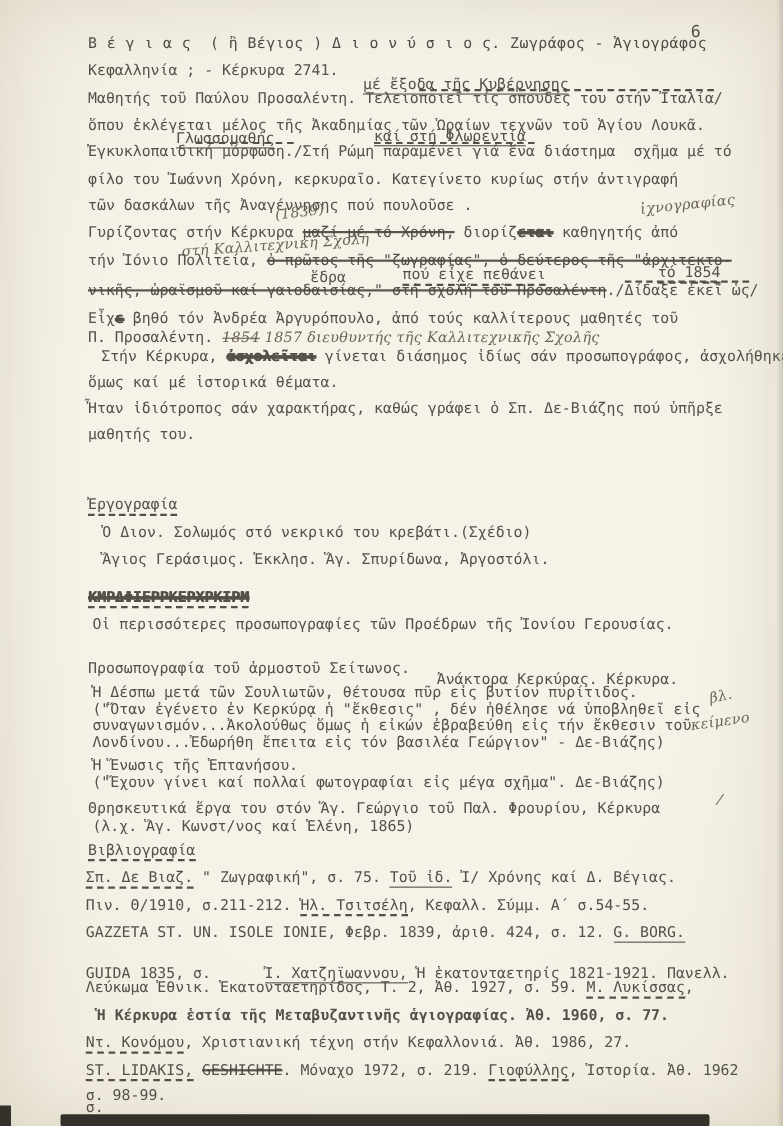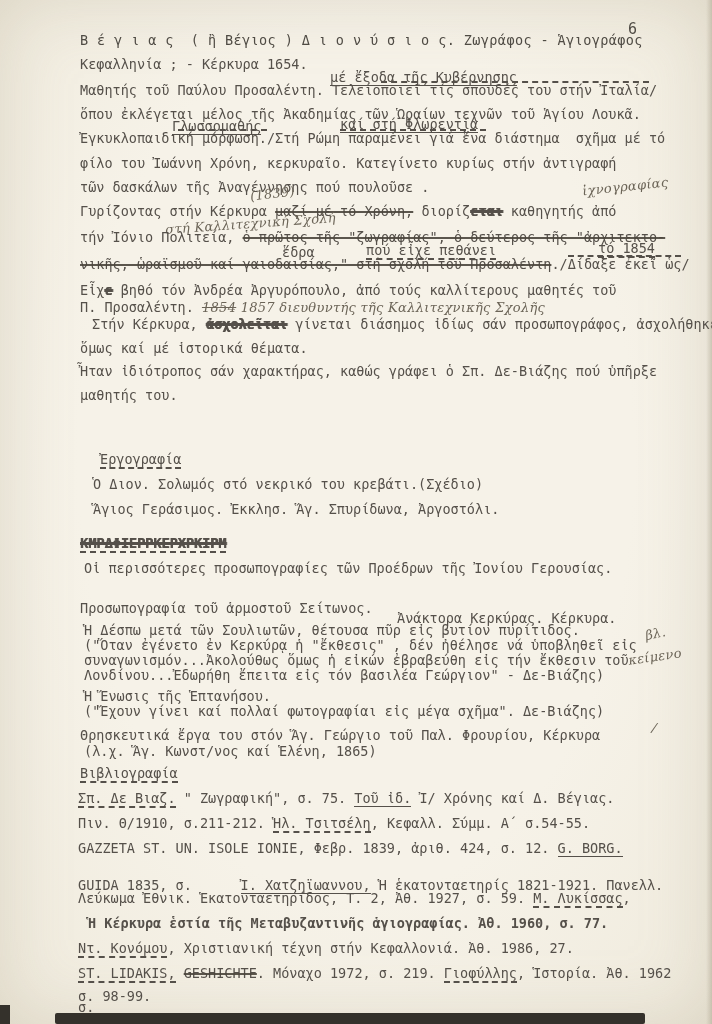--- a/index.html
+++ b/index.html
@@ -30,45 +30,45 @@
   .scan-speck{position:absolute;left:0px;top:1005px;width:10px;height:19px;background:#34312b;}
   .edge-shadow{position:absolute;right:0;top:0;width:6px;height:100%;background:linear-gradient(to left, rgba(150,140,118,.35), rgba(0,0,0,0));}
 </style>
 </head>
 <body>
 
 <div class="page">
   <span class="pageno">6</span>
   <div>
       <div class="line title" style="left: 80px; top: 33px;"><span class="seg n">Β έ γ ι α ς  ( ἢ Βέγιος ) Δ ι ο ν ύ σ ι ο ς. Ζωγράφος - Ἁγιογράφος</span></div>
-      <div class="line" style="left: 80px; top: 57px;"><span class="seg n">Κεφαλληνία ; - Κέρκυρα 1654.</span></div>
+      <div class="line" style="left: 80px; top: 57px;"><span class="seg n">Κεφαλληνία ; - Κέρκυρα 2741.</span></div>
       <div class="line" style="left: 330px; top: 70px;"><span class="seg u">μέ ἔξοδα τῆς Κυβέρνησης</span></div>
       <div class="line" style="left: 80px; top: 83px;"><span class="seg n">Μαθητής τοῦ Παύλου Προσαλέντη. Τελειο</span><span class="seg od">ποιεῖ τίς σπουδές του στήν Ἰταλία</span><span class="seg n">/</span></div>
       <div class="line" style="left: 80px; top: 107px;"><span class="seg n">ὅπου ἐκλέγεται μέλος τῆς Ἀκαδημίας τῶν Ὡραίων τεχνῶν τοῦ Ἁγίου Λουκᾶ.</span></div>
-      <div class="line" style="left: 172px; top: 119px;"><span class="seg u">Γλωσσομαθής</span></div>
+      <div class="line" style="left: 160px; top: 119px;"><span class="seg u">Γλωσσομαθής</span></div>
       <div class="line" style="left: 340px; top: 117px;"><span class="seg u">καί στή Φλωρεντία</span></div>
       <div class="line" style="left: 80px; top: 131px;"><span class="seg n">Ἐγκυκλοπαιδι</span><span class="seg od">κή μόρφωση.</span><span class="seg n">/Στή Ρώμη</span><span class="seg od"> παραμένει γιά ἕνα</span><span class="seg n"> διάστημα  σχῆμα μέ τό</span></div>
       <div class="line" style="left: 80px; top: 156px; text-align: center;"><span class="seg n">φίλο του Ἰωάννη Χρόνη, κερκυραῖο. Κατεγίνετο κυρίως στήν ἀντιγραφή</span></div>
       <div class="line" style="left: 80px; top: 180px;"><span class="seg n">τῶν δασκάλων τῆς Ἀναγέννησης πού πουλοῦσε .</span></div>
       <div class="line" style="left: 250px; top: 186px; transform: rotate(-7deg);"><span class="seg hw">(1839)</span></div>
       <div class="line" style="left: 582px; top: 179px; transform: rotate(-6deg);"><span class="seg hw">ἰχνογραφίας</span></div>
       <div class="line" style="left: 80px; top: 204px;"><span class="seg n">Γυρίζοντας στήν Κέρκυρα </span><span class="seg s">μαζί μέ τό Χρόνη,</span><span class="seg n"> διορίζ</span><span class="seg x">εται</span><span class="seg n"> καθηγητής ἀπό</span></div>
       <div class="line" style="left: 165px; top: 216px; transform: rotate(-4deg);"><span class="seg hw">στή Καλλιτεχνική Σχολή</span></div>
       <div class="line" style="left: 80px; top: 230px;"><span class="seg n">τήν Ἰόνιο Πολιτεία, </span><span class="seg s">ὁ πρῶτος τῆς "ζωγραφίας", ὁ δεύτερος τῆς "ἀρχιτεκτο-</span></div>
       <div class="line" style="left: 282px; top: 245px;"><span class="seg n">ἕδρα</span></div>
       <div class="line" style="left: 366px; top: 243px;"><span class="seg du">πού εἶχε πεθάνει</span></div>
       <div class="line" style="left: 598px; top: 241px;"><span class="seg du">τό 1854</span></div>
       <div class="line" style="left: 80px; top: 257px;"><span class="seg s">νικῆς, ὡραϊσμοῦ καί γαιοδαισίας," στή σχολή τοῦ Προσαλέντη</span><span class="seg n">./</span><span class="seg od">Δίδαξε ἐκεῖ ὡς</span><span class="seg n">/</span></div>
       <div class="line" style="left: 80px; top: 283px;"><span class="seg n">Εἶχ</span><span class="seg x">ε</span><span class="seg n"> βηθό τόν Ἀνδρέα Ἀργυρόπουλο, ἀπό τούς καλλίτερους μαθητές τοῦ</span></div>
       <div class="line" style="left: 80px; top: 300px;"><span class="seg n">Π. Προσαλέντη. </span><span class="seg hws">1854</span><span class="seg hw"> 1857 διευθυντής τῆς Καλλιτεχνικῆς Σχολῆς</span></div>
       <div class="line" style="left: 80px; top: 317px; margin-left: 12px;"><span class="seg n">Στήν Κέρκυρα, </span><span class="seg x">ἀσχολεῖται</span><span class="seg n"> γίνεται διάσημος ἰδίως σάν προσωπογράφος, ἀσχολήθηκε</span></div>
       <div class="line" style="left: 80px; top: 341px;"><span class="seg n">ὅμως καί μέ ἱστορικά θέματα.</span></div>
       <div class="line" style="left: 80px; top: 364px;"><span class="seg n">Ἦταν ἰδιότροπος σάν χαρακτήρας, καθώς γράφει ὁ Σπ. Δε-Βιάζης πού ὑπῆρξε</span></div>
       <div class="line" style="left: 80px; top: 388px;"><span class="seg n">μαθητής του.</span></div>
-      <div class="line" style="left: 80px; top: 452px; margin-left: 20px;"><span class="seg du">Ἐργογραφία</span></div>
+      <div class="line" style="left: 80px; top: 452px;"><span class="seg du">Ἐργογραφία</span></div>
       <div class="line" style="left: 93px; top: 477px;"><span class="seg n">Ὁ Διον. Σολωμός στό νεκρικό του κρεβάτι.(Σχέδιο)</span></div>
       <div class="line" style="left: 93px; top: 502px;"><span class="seg n">Ἅγιος Γεράσιμος. Ἐκκλησ. Ἅγ. Σπυρίδωνα, Ἀργοστόλι.</span></div>
       <div class="line" style="left: 80px; top: 536px;"><span class="seg x du">ΚΜΡΔΦΙΕΡΡΚΕΡΧΡΚΙΡΜ</span></div>
       <div class="line" style="left: 84px; top: 561px;"><span class="seg n">Οἱ περισσότερες προσωπογραφίες τῶν Προέδρων τῆς Ἰονίου Γερουσίας.</span></div>
       <div class="line" style="left: 397px; top: 577px; margin-top: 34px;"><span class="seg n">Ἀνάκτορα Κερκύρας. Κέρκυρα.</span></div>
       <div class="line" style="left: 80px; top: 601px;"><span class="seg n">Προσωπογραφία τοῦ ἁρμοστοῦ Σείτωνος.</span></div>
       <div class="line" style="left: 84px; top: 623px;"><span class="seg n">Ἡ Δέσπω μετά τῶν Σουλιωτῶν, θέτουσα πῦρ εἰς βυτίον πυρίτιδος.</span></div>
       <div class="line" style="left: 84px; top: 638px;"><span class="seg n">("Ὅταν ἐγένετο ἐν Κερκύρᾳ ἡ "ἔκθεσις" , δέν ἠθέλησε νά ὑποβληθεῖ εἰς</span></div>
       <div class="line" style="left: 645px; top: 626px; transform: rotate(-12deg);"><span class="seg hw">βλ.</span></div>
       <div class="line" style="left: 84px; top: 653px;"><span class="seg n">συναγωνισμόν...Ἀκολούθως ὅμως ἡ εἰκών ἐβραβεύθη εἰς τήν ἔκθεσιν τοῦ</span></div>

